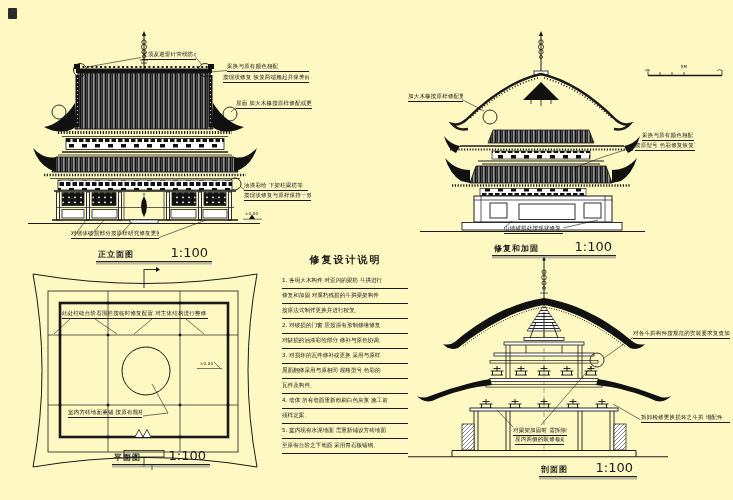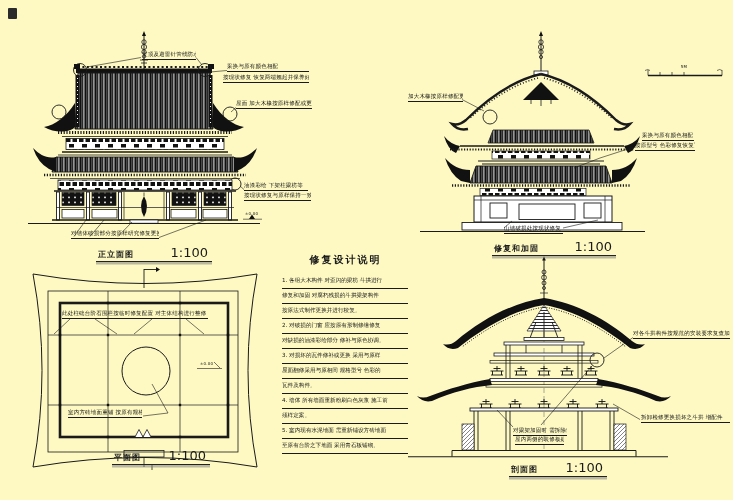--- a/index.html
+++ b/index.html
@@ -326,21 +326,21 @@
   <span class="ts">1:100</span>
 </div>
 <div class="dtitle" style="left:492px;top:238.5px;width:118px">
   <span class="tn">修复和加固</span>
   <span class="ts">1:100</span>
 </div>
 <div class="dtitle" style="left:112px;top:448px;width:92px">
   <span class="tn">平面图</span>
   <span class="ts">1:100</span>
 </div>
-<div class="dtitle" style="left:509px;top:460px;width:92px">
+<div class="dtitle" style="left:539px;top:460px;width:92px">
   <span class="tn">剖面图</span>
   <span class="ts">1:100</span>
 </div>
 
 <div id="notes">
   <div class="ntitle">修复设计说明</div>
   <div class="nline">1. 各组大木构件 对歪闪的梁枋 斗拱进行</div>
   <div class="nline">修复和加固 对腐朽残损的斗拱梁架构件</div>
   <div class="nline">按原法式制作更换并进行校复。</div>
   <div class="nline">2. 对破损的门窗 应按原有形制修缮修复</div>

